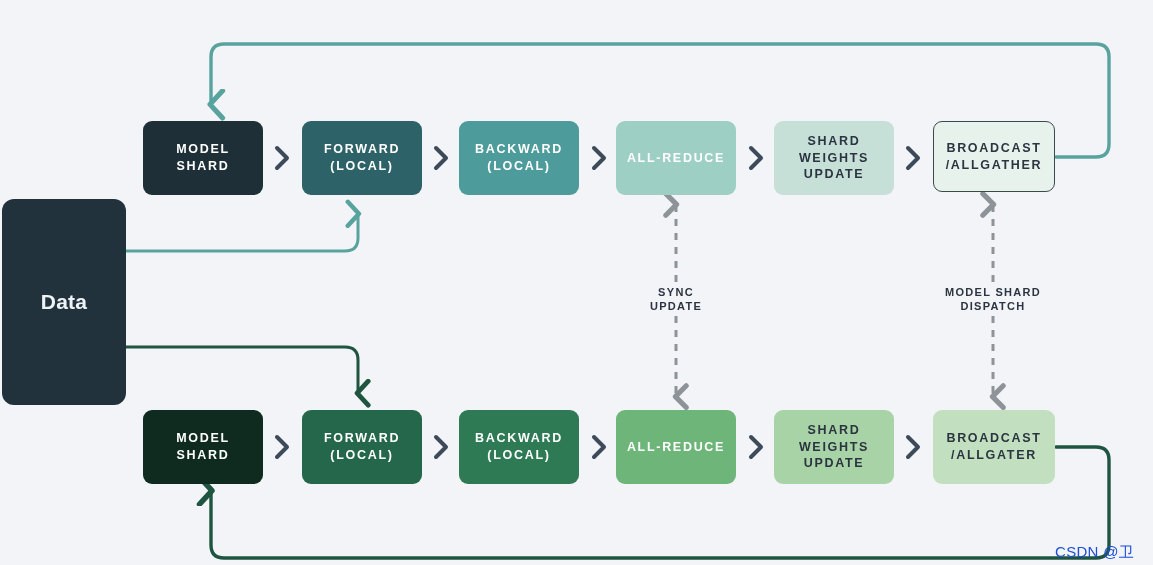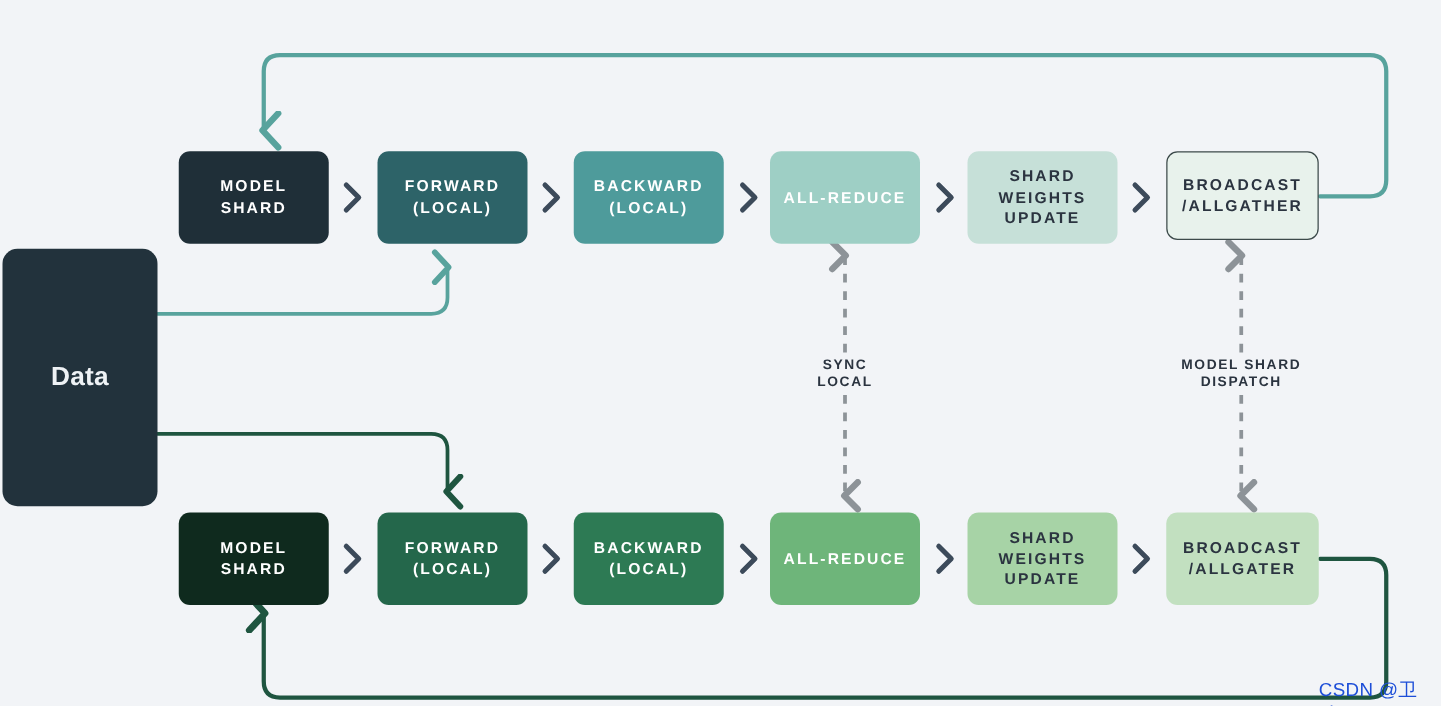--- a/index.html
+++ b/index.html
@@ -214,20 +214,20 @@
   <div class="chev" style="left:903px; top:432px;">
     <svg width="22" height="30" viewBox="0 0 22 30">
         <path d="M5,5 L15,15 L5,25" fill="none" stroke="#3c4a5a" stroke-width="4" stroke-linecap="round" stroke-linejoin="round"></path>
       </svg>
   </div>
 
   <div class="node" style="left:933px; top:410px; width:122px; height:74px; background:#c2e0c0; color:#2b3440;">BROADCAST
 /ALLGATER</div>
 
   <div class="dashlabel" style="left:596px; top:285px; width:160px;">SYNC
-LOCAL</div>
+UPDATE</div>
 
   <div class="dashlabel" style="left:903px; top:285px; width:180px;">MODEL SHARD
 DISPATCH</div>
 
   <div class="watermark" style="left:1055px; top:543px;">CSDN @卫Lisen</div>
 
 </div>
 
 </body></html>

